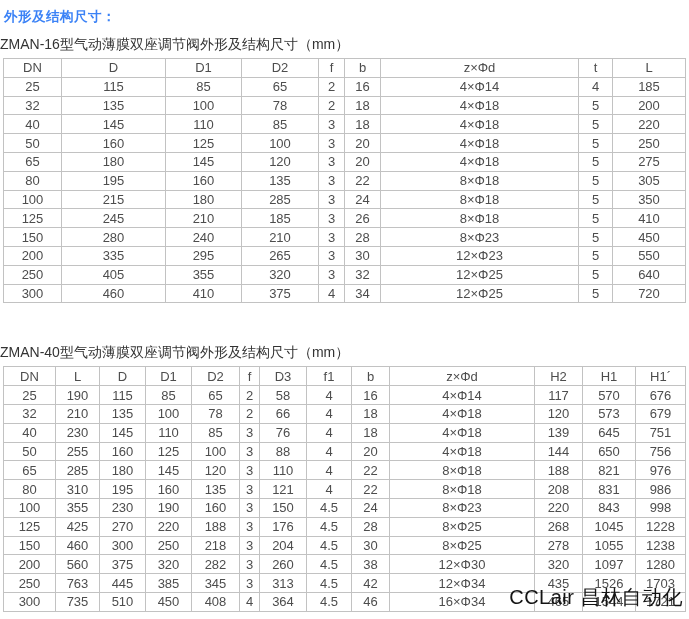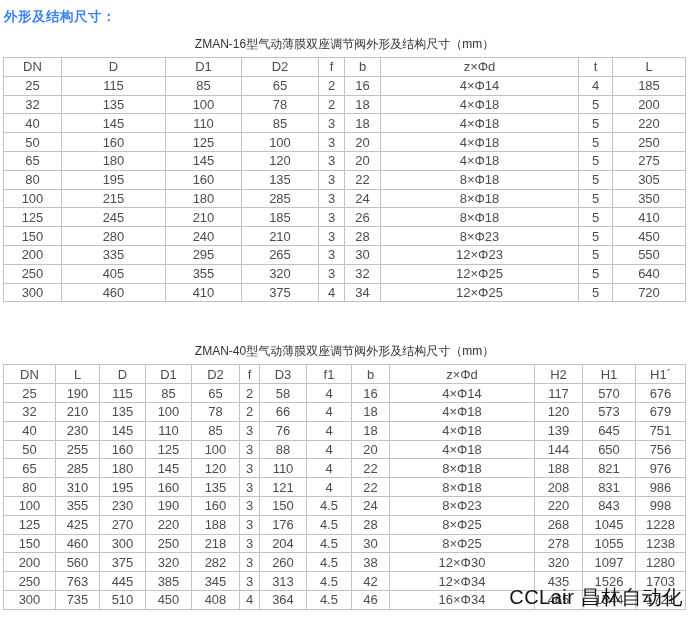--- a/index.html
+++ b/index.html
@@ -11,22 +11,21 @@
     overflow:hidden;
   }
   .heading {
     font-weight:bold;
     font-size:13.5px;
     color:#3b82f6;
     padding:8px 0 0 4px;
     letter-spacing:0.5px;
   }
   .tbl-title {
-    text-align:center;
-    font-size:12px;
+    font-size:14px;
     color:#333333;
     margin-top:10px;
   }
   .tbl-title.second {
     margin-top:41px;
   }
   table {
     border-collapse:collapse;
     table-layout:fixed;
     width:683px;

